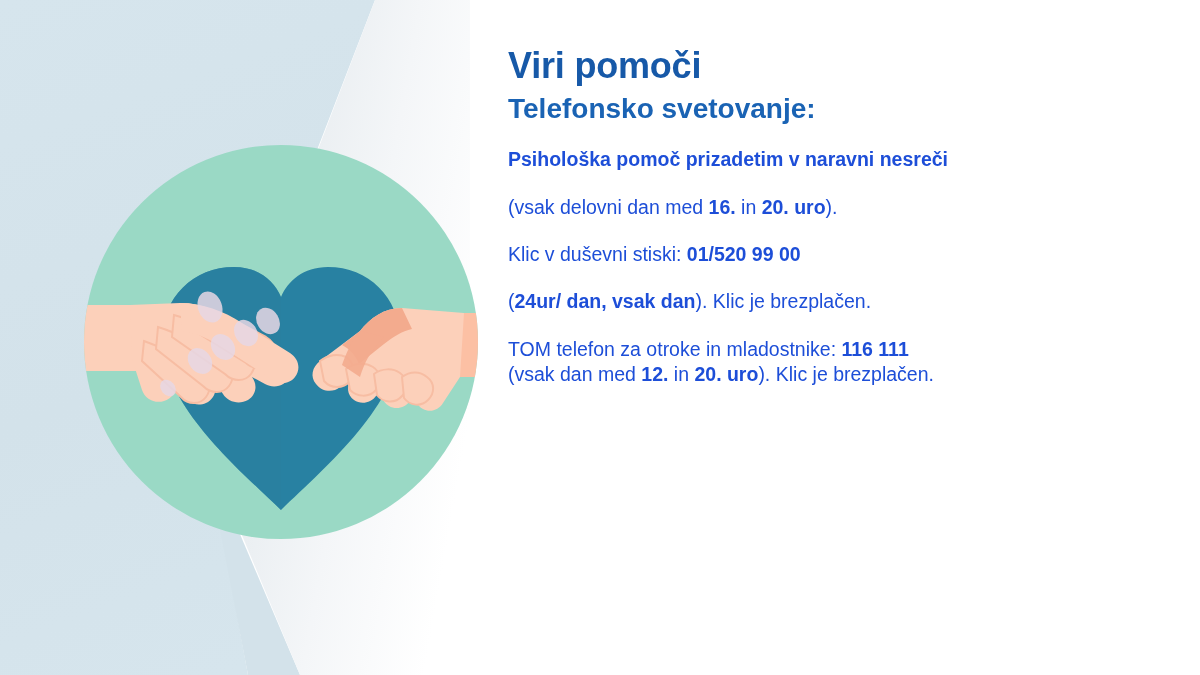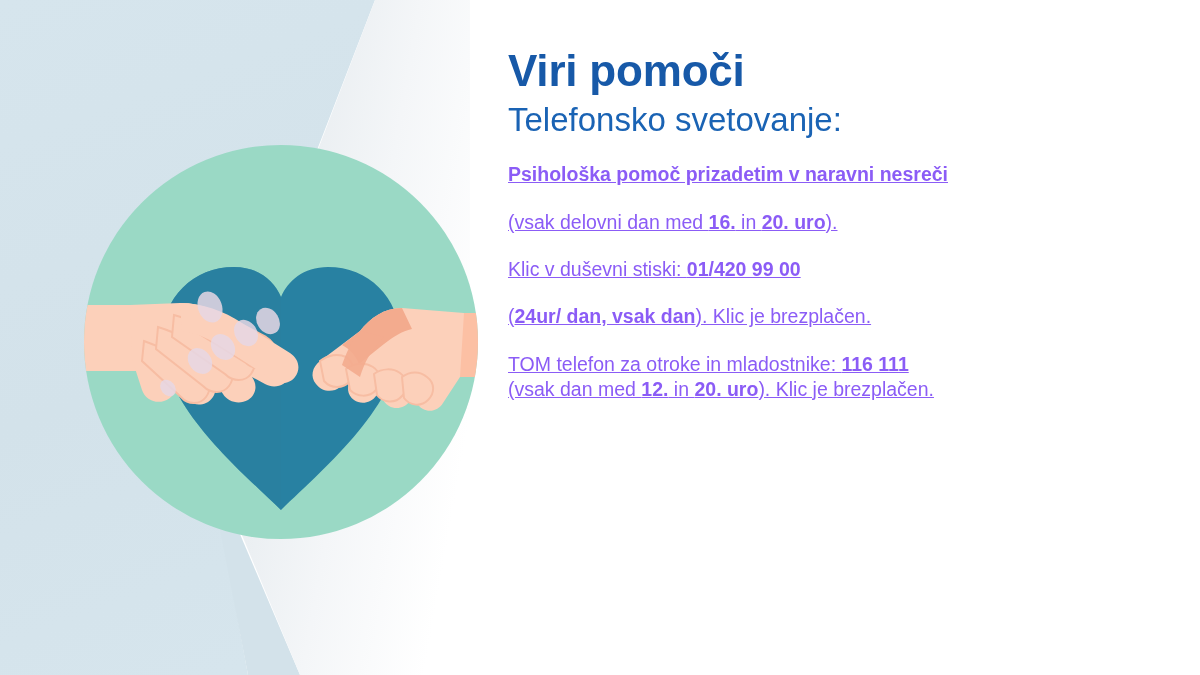--- a/index.html
+++ b/index.html
@@ -87,42 +87,41 @@
 
   
   #content {
     position: absolute;
     left: 508px;
     top: 46px;
     width: 660px;
   }
 
   .title {
-    font-size: 44px;
+    font-size: 36px;
     font-weight: bold;
     color: #1759a8;
     letter-spacing: -0.2px;
     line-height: 1.12;
     margin: 0 0 6px 0;
   }
 
   .subtitle {
-    font-size: 33px;
-    font-weight: normal;
+    font-size: 28px;
+    font-weight: bold;
     color: #1a63b4;
     line-height: 1.18;
     margin: 0 0 22px 0;
   }
 
   .block {
-    color: #8b5cf6;
+    color: #1d4ed8;
     font-size: 19.5px;
     line-height: 1.30;
     margin: 0 0 22px 0;
-    text-decoration: underline;
   }
   .block:last-child { margin-bottom: 0; }
 
   .block.bold-head { font-weight: bold; }
 
   .block b { font-weight: bold; }
 
   .line { display: block; white-space: pre; }
 </style>
 </head>
@@ -248,21 +247,21 @@
     <h2 class="subtitle">Telefonsko svetovanje:</h2>
 
     <div id="body-sections">
         <p class="block bold-head">
           <span class="line"><b>Psihološka pomoč prizadetim v naravni nesreči</b></span>
         </p>
         <p class="block">
           <span class="line"><span>(vsak delovni dan med </span><b>16.</b><span> in </span><b>20. uro</b><span>).</span></span>
         </p>
         <p class="block">
-          <span class="line"><span>Klic v duševni stiski: </span><b>01/420 99 00</b></span>
+          <span class="line"><span>Klic v duševni stiski: </span><b>01/520 99 00</b></span>
         </p>
         <p class="block">
           <span class="line"><span>(</span><b>24ur/ dan, vsak dan</b><span>). Klic je brezplačen.</span></span>
         </p>
         <p class="block">
           <span class="line"><span>TOM telefon za otroke in mladostnike: </span><b>116 111</b></span>
           <span class="line"><span>(vsak dan med </span><b>12.</b><span> in </span><b>20. uro</b><span>). Klic je brezplačen.</span></span>
         </p>
       </div>
 

